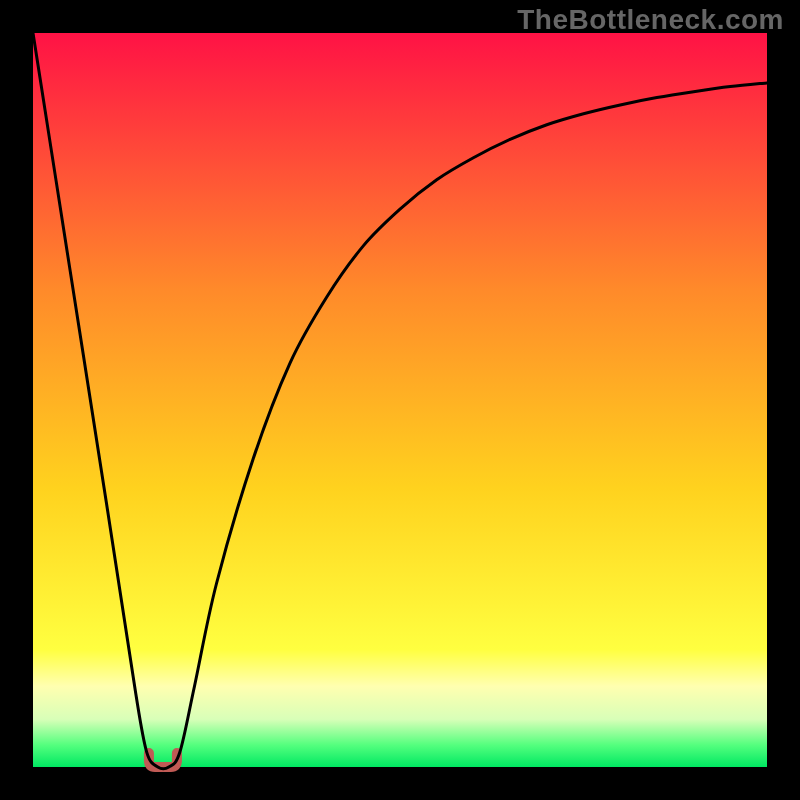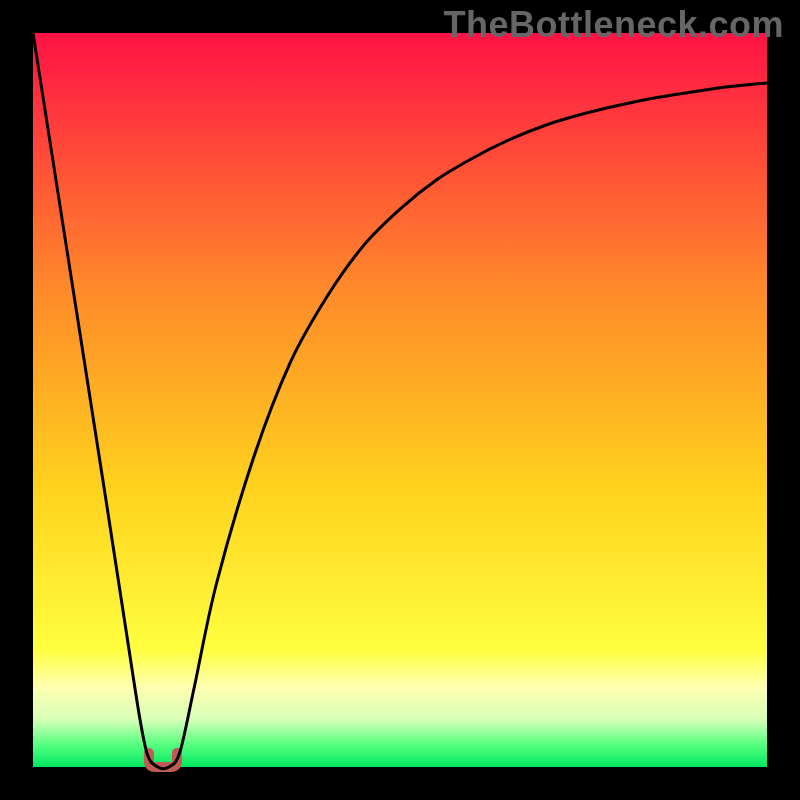--- a/index.html
+++ b/index.html
@@ -16,21 +16,21 @@
     top: 0;
     width: 800px;
     height: 800px;
     background: #000;
   }
   .watermark {
     position: absolute;
     top: 4px;
     right: 16px;
     font-family: Arial, Helvetica, sans-serif;
-    font-size: 36px;
+    font-size: 28px;
     font-weight: 600;
     color: #666;
     letter-spacing: 0.5px;
   }
   svg {
     position: absolute;
     left: 0;
     top: 0;
   }
 </style>

